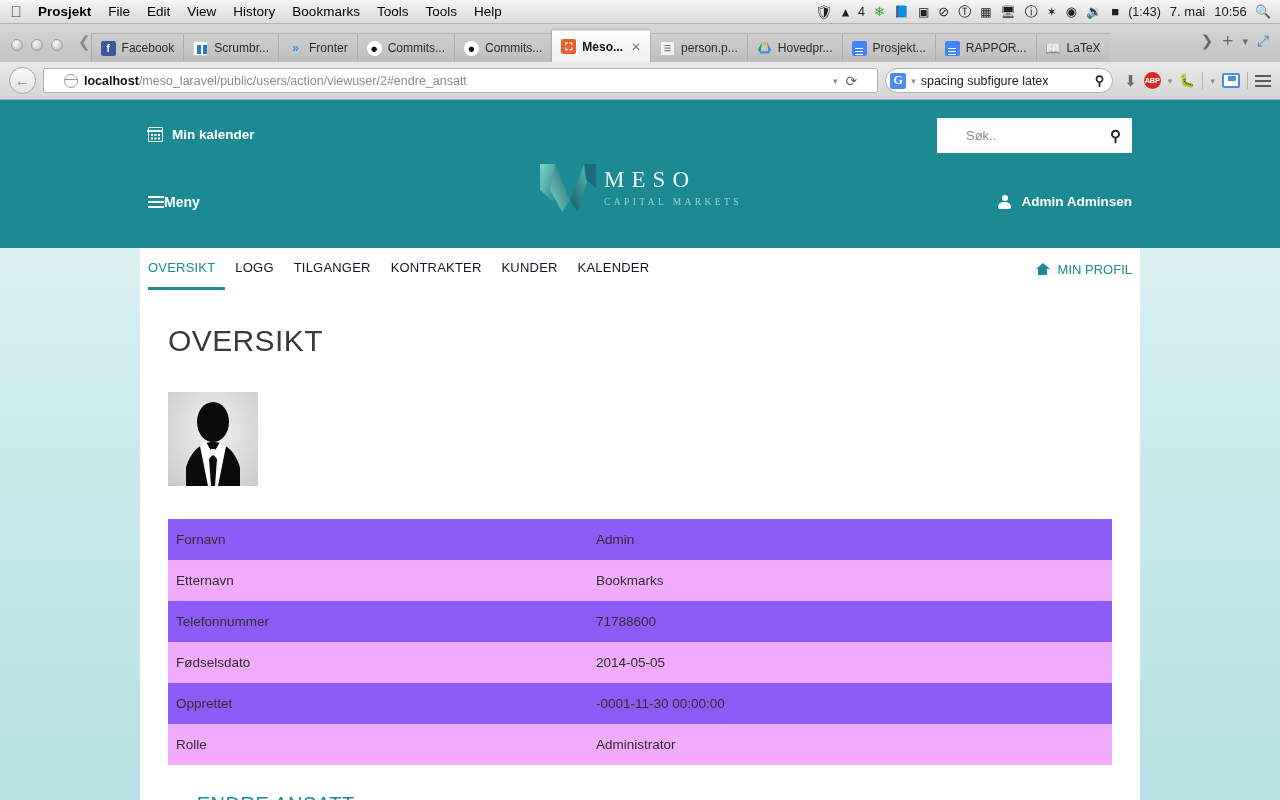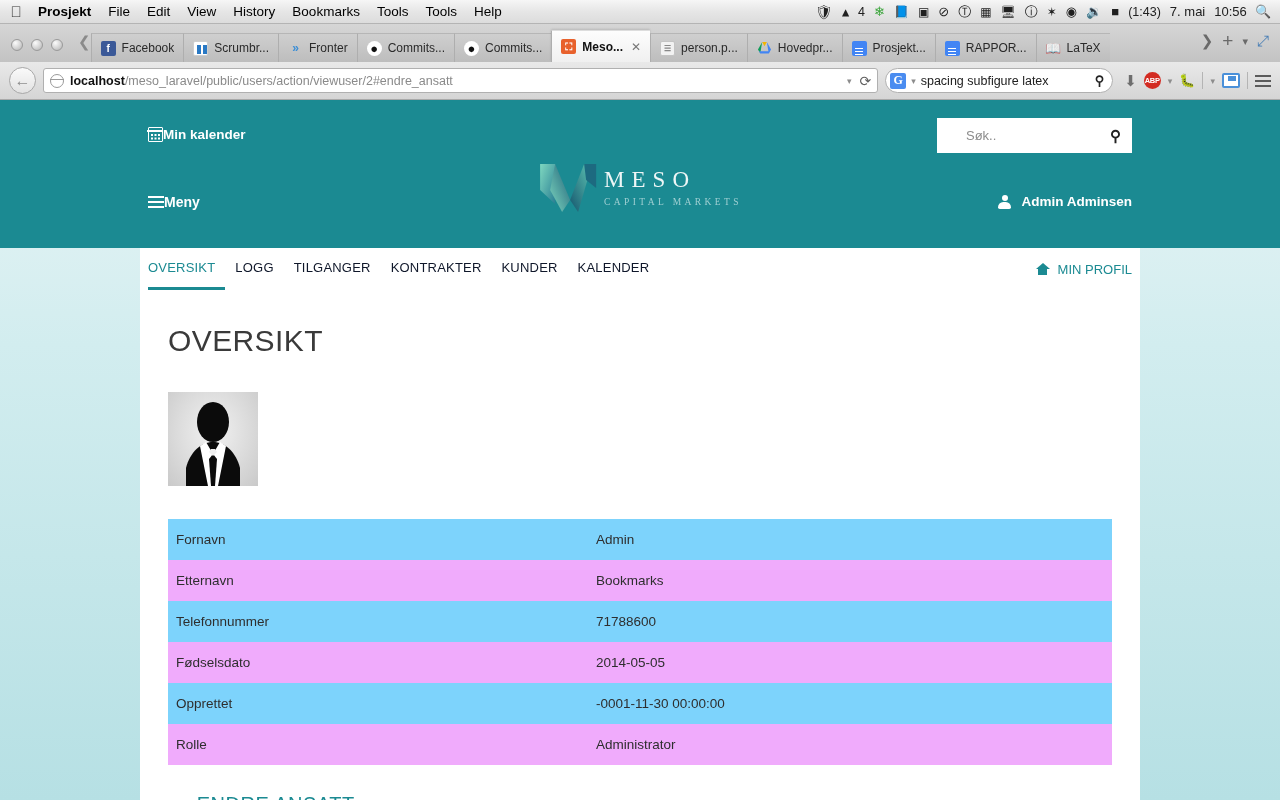--- a/index.html
+++ b/index.html
@@ -89,21 +89,21 @@
   .back-btn {
     width: 27px; height: 27px; border-radius: 50%;
     background: linear-gradient(to bottom, #fafafa, #e2e2e2);
     border: 1px solid #a8a8a8;
     display: flex; align-items: center; justify-content: center;
     color: #8d8d8d; font-size: 16px; flex: 0 0 27px;
   }
   .urlbar {
     flex: 1; height: 25px; background: #fff;
     border: 1px solid #b0b0b0; border-radius: 3px;
-    display: flex; align-items: center; padding: 0 6px; gap: 6px;
+    display: flex; align-items: center; padding: 0 20px; gap: 6px;
     font-size: 12.5px; min-width: 0;
   }
   .globe-icon { width: 14px; height: 14px; border-radius: 50%;
                 border: 1.5px solid #9a9a9a; flex: 0 0 14px; position: relative; }
   .globe-icon:after { content:""; position:absolute; left:-1.5px; top:4.5px;
                       width: 14px; height:0; border-top:1.5px solid #9a9a9a; }
   .url-text { color: #8a8a8a; white-space: nowrap; overflow: hidden; }
   .url-text b { color: #111; font-weight: bold; }
   .url-right { margin-left: auto; display: flex; align-items: center; gap: 8px; color: #777; }
   .caret-sm { font-size: 9px; color: #8c8c8c; }
@@ -140,21 +140,21 @@
     overflow: hidden;
   }
 
   
   .site-header {
     position: relative; width: 1280px; height: 148px; background: #1b8a92;
   }
   .site-header .inner { position: relative; width: 1000px; margin: 0 auto; height: 148px; }
   .kalender-link {
     position: absolute; left: 8px; top: 27px;
-    display: flex; align-items: center; 
+    display: flex; align-items: center; gap: 9px;
     color: #fff; font-size: 13.5px; font-weight: bold;
   }
   .cal-icon { width: 15px; height: 15px; border: 1.6px solid #fff; border-radius: 1px;
               position: relative; }
   .cal-icon:before { content:""; position:absolute; left:-1.6px; top:2px; width:15px;
                      height:1.6px; background:#fff; }
   .cal-icon:after { content:""; position:absolute; left:1.5px; top:5.5px; width:2px; height:2px;
                     background:#fff;
                     box-shadow: 3.5px 0 0 #fff, 7px 0 0 #fff, 0 3.5px 0 #fff, 3.5px 3.5px 0 #fff, 7px 3.5px 0 #fff; }
   .meny-link {
@@ -230,21 +230,21 @@
     background: radial-gradient(ellipse at 50% 42%, #f2f2f2 0%, #dcdcdc 55%, #c9c9c9 100%);
     position: relative; overflow: hidden; margin-bottom: 33px;
   }
   .avatar svg { display: block; width: 90px; height: 94px; }
 
   .info-table { width: 944px; border-collapse: collapse; }
   .info-table tr td {
     padding: 13px 8px 13px 8px; font-size: 13.5px; color: #2e2e2e;
     border: none; vertical-align: middle;
   }
-  .info-table tr.odd { background: #7dd3fc; }
+  .info-table tr.odd { background: #8b5cf6; }
   .info-table tr.even { background: #f0abfc; }
   .info-table td.key { width: 420px; }
 
   .endre-head {
     margin-top: 28px; display: flex; align-items: center; gap: 14px;
     color: #1b8a92; font-size: 20px; letter-spacing: .5px;
   }
   .chev { color: #1b8a92; font-size: 17px; }
 </style>
 </head>

